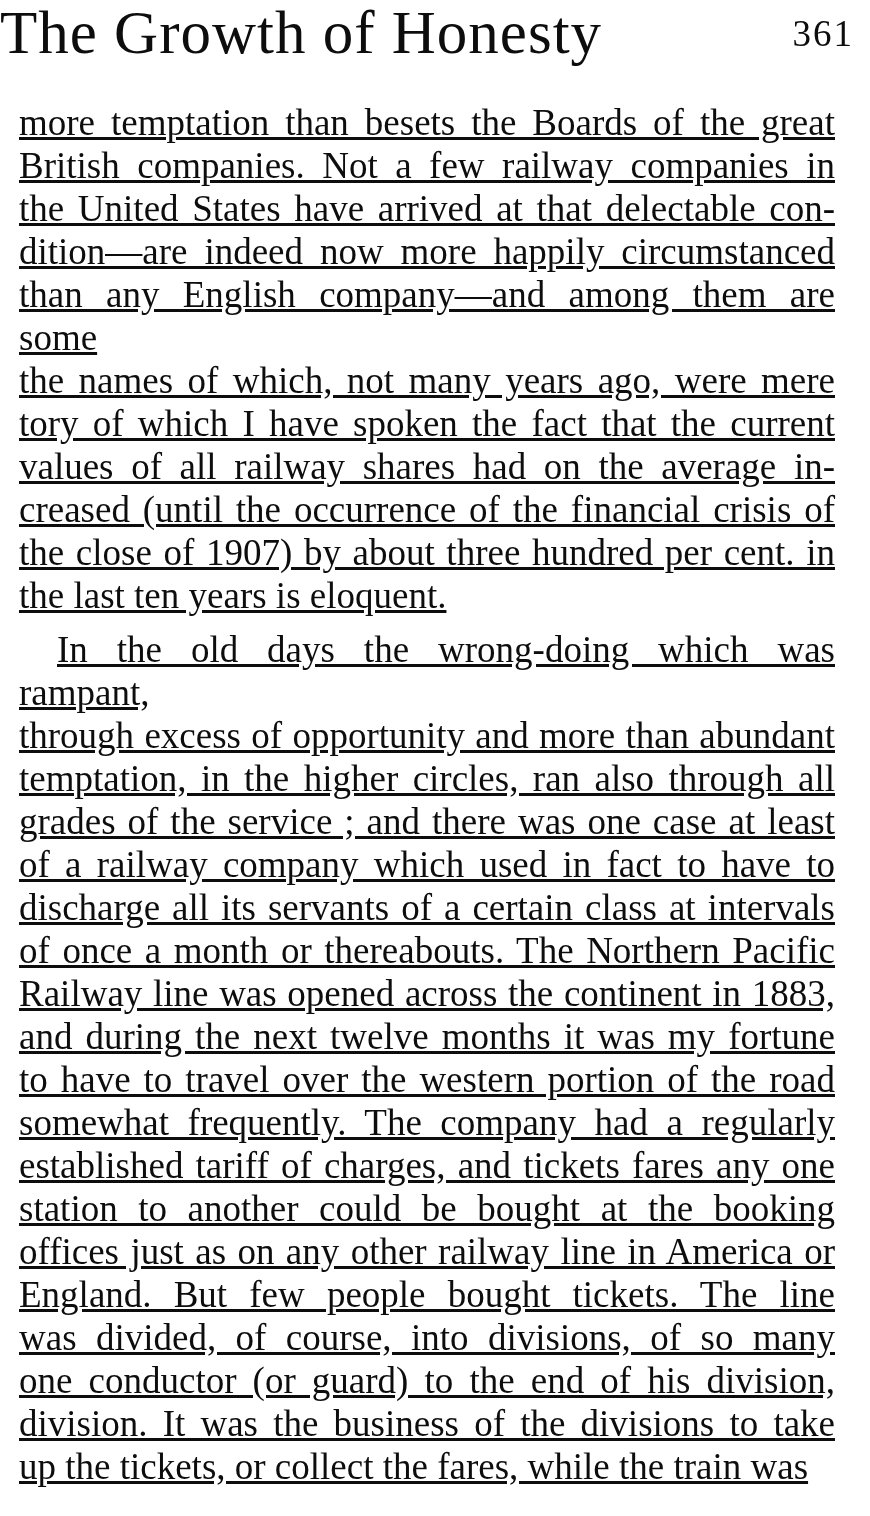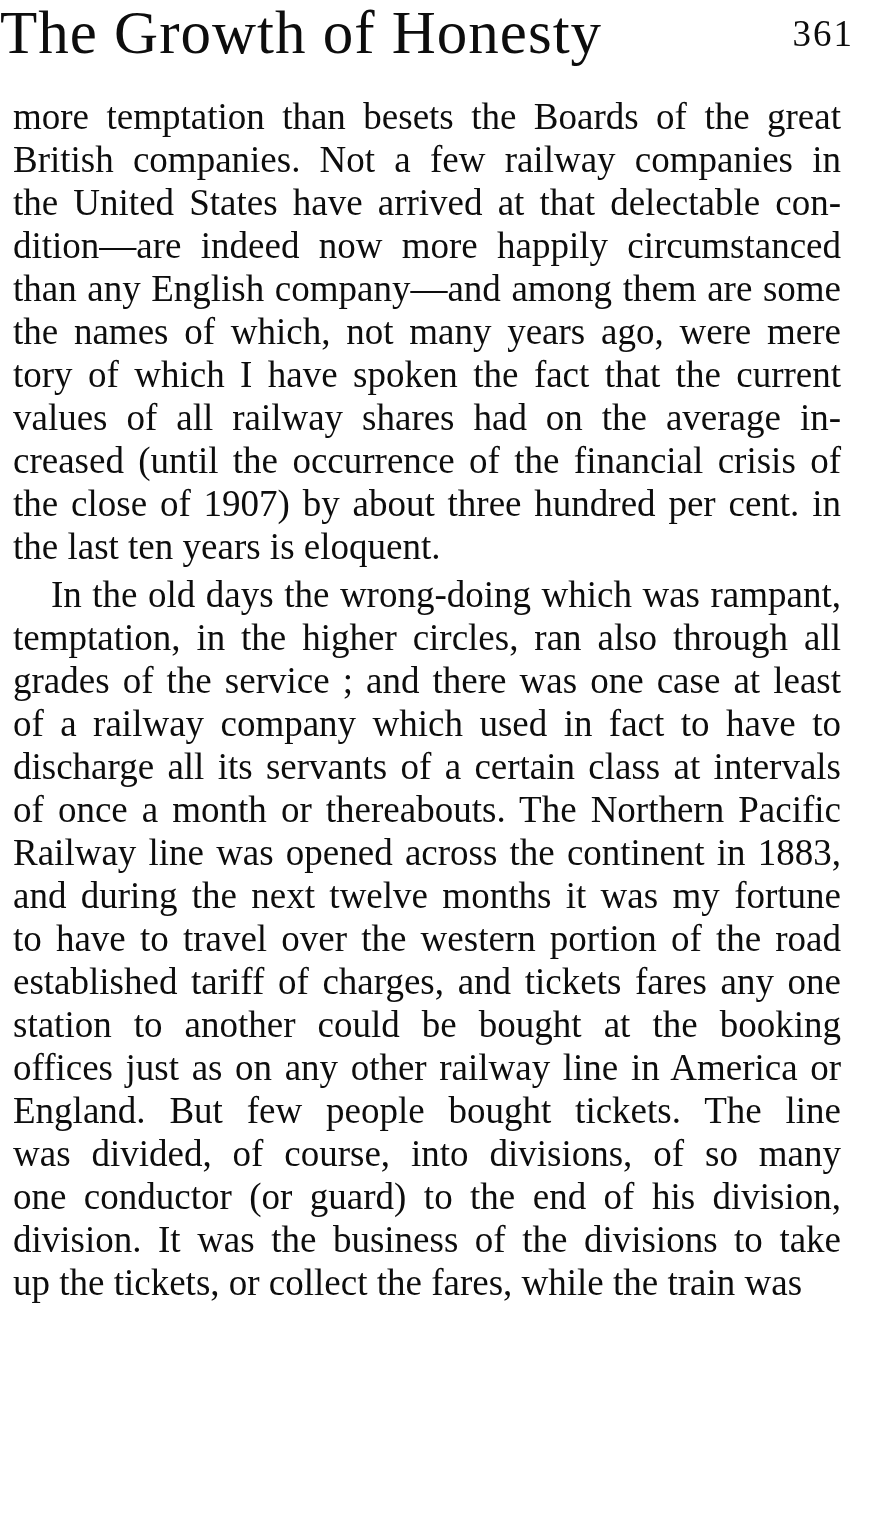--- a/index.html
+++ b/index.html
@@ -39,21 +39,22 @@
     font-size: 37px;
     letter-spacing: 2px;
   }
   .page-body {
     margin-left: 8px;
     width: 838px;
     font-size: 37px;
     line-height: 43px;
   }
   .paragraph {
-    margin: 5px;
+    margin: 11px;
+    text-decoration: underline;
   }
   .text-line {
     text-align: justify;
     text-align-last: justify;
     white-space: nowrap; 
   }
   .text-line.justified {
     white-space: normal;
   }
   .text-line.last-line {
@@ -81,28 +82,30 @@
         <div class="text-line justified">than any English company—and among them are some</div>
         <div class="text-line justified">the names of which, not many years ago, were mere</div>
         <div class="text-line justified">tory of which I have spoken the fact that the current</div>
         <div class="text-line justified">values of all railway shares had on the average in-</div>
         <div class="text-line justified">creased (until the occurrence of the financial crisis of</div>
         <div class="text-line justified">the close of 1907) by about three hundred per cent. in</div>
         <div class="text-line justified last-line">the last ten years is eloquent.</div>
       </div>
       <div class="paragraph">
         <div class="text-line justified first-indent">In the old days the wrong-doing which was rampant,</div>
+        <div class="text-line justified">through excess of opportunity and more than abundant</div>
         <div class="text-line justified">temptation, in the higher circles, ran also through all</div>
         <div class="text-line justified">grades of the service ; and there was one case at least</div>
         <div class="text-line justified">of a railway company which used in fact to have to</div>
         <div class="text-line justified">discharge all its servants of a certain class at intervals</div>
         <div class="text-line justified">of once a month or thereabouts.  The Northern Pacific</div>
         <div class="text-line justified">Railway line was opened across the continent in 1883,</div>
         <div class="text-line justified">and during the next twelve months it was my fortune</div>
         <div class="text-line justified">to have to travel over the western portion of the road</div>
+        <div class="text-line justified">somewhat frequently.  The company had a regularly</div>
         <div class="text-line justified">established tariff of charges, and tickets fares any one</div>
         <div class="text-line justified">station to another could be bought at the booking</div>
         <div class="text-line justified">offices just as on any other railway line in America or</div>
         <div class="text-line justified">England.  But few people bought tickets.  The line</div>
         <div class="text-line justified">was divided, of course, into divisions, of so many</div>
         <div class="text-line justified">one conductor (or guard) to the end of his division,</div>
         <div class="text-line justified">division.  It was the business of the divisions to take</div>
         <div class="text-line justified last-line">up the tickets, or collect the fares, while the train was</div>
       </div>
     </div>

